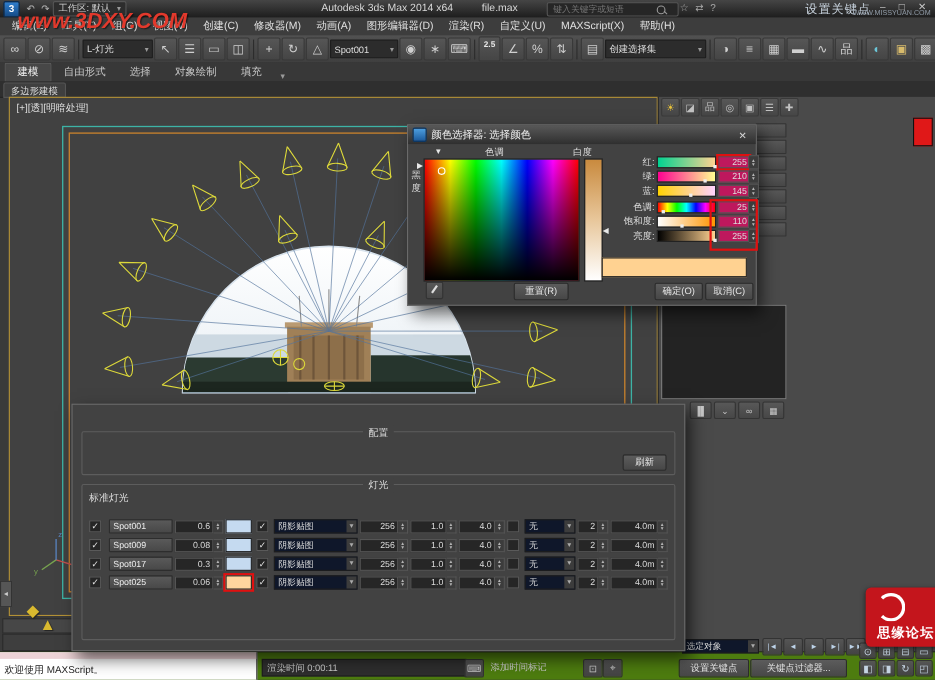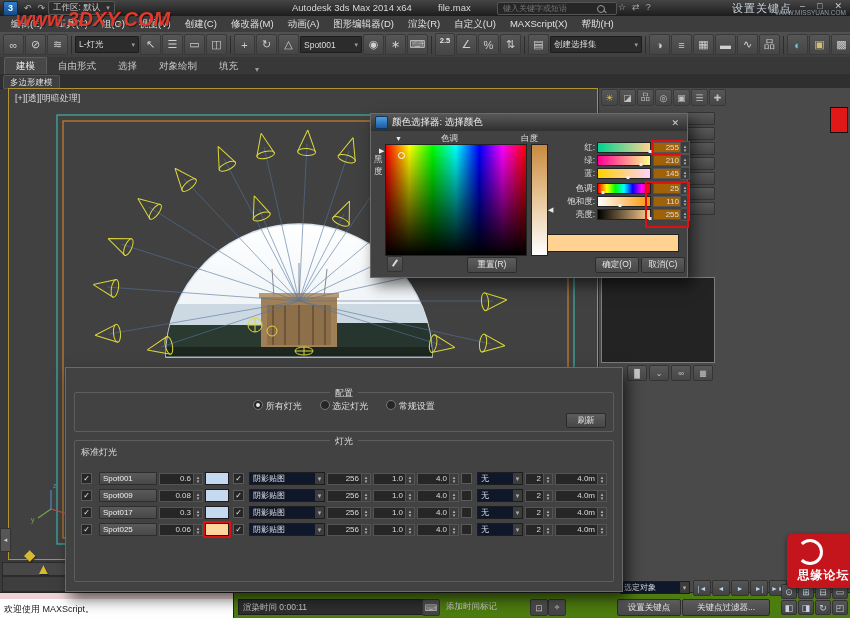--- a/index.html
+++ b/index.html
@@ -144,21 +144,21 @@
   #cs-square .dot{position:absolute;left:12px;top:7px;width:5px;height:5px;border:1px solid #fff;border-radius:50%}
   #cs-wstrip{position:absolute;left:160px;top:30px;width:15px;height:110px;border:1px solid #222;
     background:linear-gradient(to bottom,#c98a3e,#e8c79b,#ffffff)}
   #cs-wmarker{position:absolute;left:177px;top:92px;color:#e8e8e8;font-size:7px}
   #cs-rows{position:absolute;left:190px;top:28px}
   .cs-row{display:flex;align-items:center;height:11px;margin-bottom:2px}
   .cs-row.gap{margin-top:4px}
   .cs-label{width:34px;text-align:right;color:#ddd;font-size:8.5px;padding-right:2px}
   .cs-slider{width:52px;height:9px;border:1px solid #222;position:relative}
   .cs-slider .mk{position:absolute;bottom:-1px;width:3px;height:3px;background:#eee;transform:translateX(-50%)}
-  .cs-val{width:24px;height:9px;background:#a16207;border:1px solid #545454;color:#dcdcdc;font-size:8px;line-height:9px;
+  .cs-val{width:24px;height:9px;background:#be185d;border:1px solid #545454;color:#dcdcdc;font-size:8px;line-height:9px;
           text-align:right;padding:0 1px;margin-left:2px}
   .cs-val.hl{outline:2px solid #e01010}
   .sl0{background:linear-gradient(to right,rgb(0,210,145),rgb(255,210,145))}
   .sl1{background:linear-gradient(to right,rgb(255,0,145),rgb(255,255,145))}
   .sl2{background:linear-gradient(to right,rgb(255,210,0),rgb(255,210,255))}
   .sl3{background:linear-gradient(to right,#f00,#ff0,#0f0,#0ff,#00f,#f0f,#f00)}
   .sl4{background:linear-gradient(to right,#ffffff,#ff9500)}
   .sl5{background:linear-gradient(to right,#000,rgb(255,210,145))}
   #cs-hlgroup{position:absolute;left:276px;top:69px;width:40px;height:43px;outline:2px solid #e01010;pointer-events:none}
   #cs-swatch{position:absolute;left:176px;top:120px;width:130px;height:16px;border:1px solid #222}
@@ -449,21 +449,20 @@
 <div class="abs std-btn" id="set-key-btn">设置关键点</div>
 <div class="abs std-btn" id="key-filters-btn">关键点过滤器...</div>
 
 <div class="abs" id="wm-logo">
   <span>思缘论坛</span>
 </div>
 
 <div class="abs dialog" id="lister">
   <div class="groupbox" id="ll-config">
     <span class="grouplabel" style="left:50%;transform:translateX(-50%)">配置</span>
-    <div id="ll-radios"><span class="opt"><span class="radio sel"></span> 所有灯光</span><span class="opt"><span class="radio"></span> 选定灯光</span><span class="opt"><span class="radio"></span> 常规设置</span></div>
     <div class="std-btn" id="ll-refresh">刷新</div>
   </div>
   <div class="groupbox" id="ll-lights">
     <span class="grouplabel" style="left:50%;transform:translateX(-50%)">灯光</span>
     <div id="ll-stdlabel">标准灯光</div>
     <div id="ll-rows">
         <div class="ll-row">
           <span class="cb">✓</span>
           <span class="btnfield">Spot001</span>
           <span class="spin">

